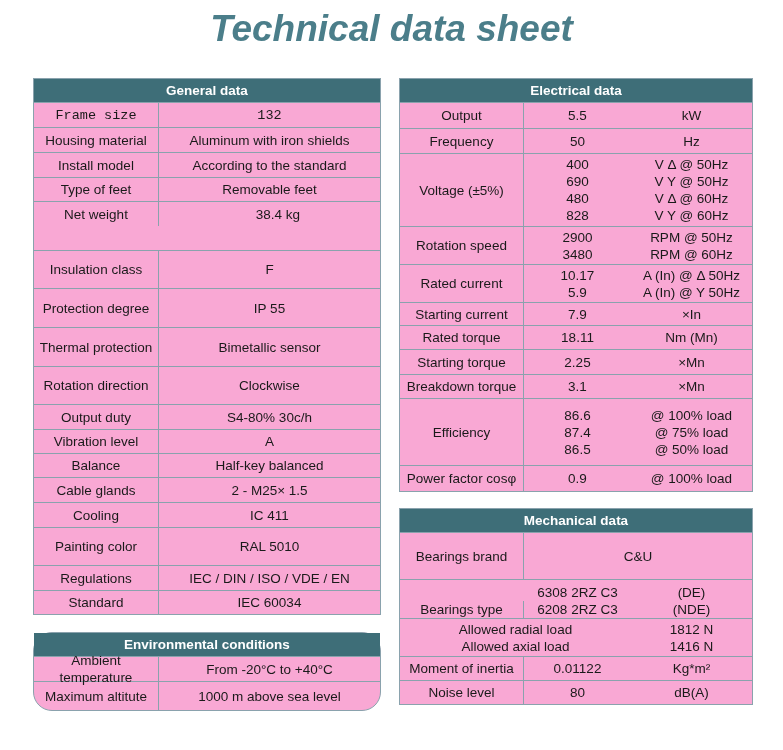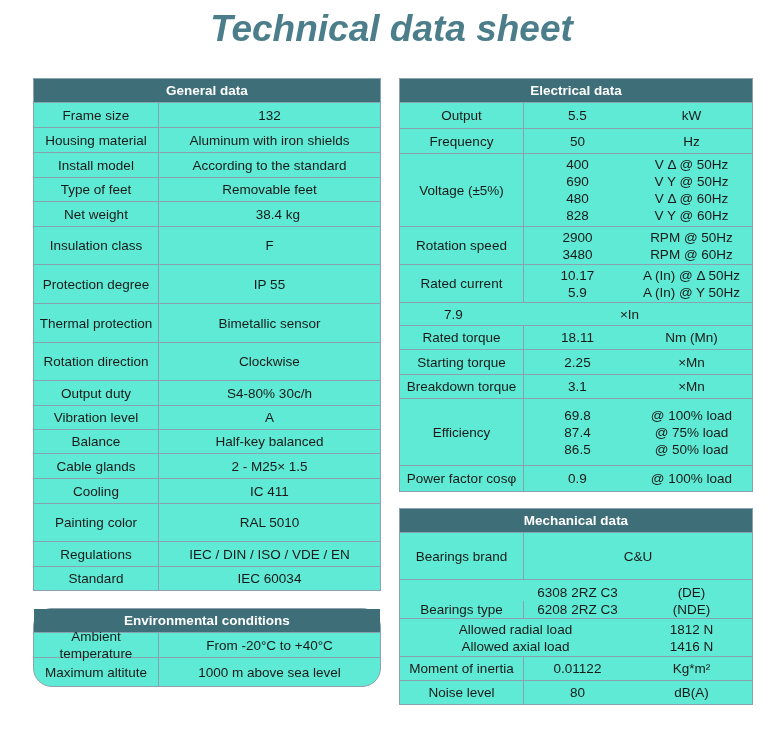--- a/index.html
+++ b/index.html
@@ -10,21 +10,21 @@
     --text:#1A1A1A;
   }
   *{box-sizing:border-box;margin:0;padding:0;}
   body{background:#fff;font-family:"Liberation Sans", sans-serif;}
   .sheet{position:relative;width:783px;height:750px;background:#fff;overflow:hidden;}
   .title{position:absolute;top:8px;left:0;width:100%;text-align:center;
          font-size:37px;font-weight:bold;font-style:italic;color:var(--title);}
   .col{position:absolute;top:78px;}
   .col.left{left:33px;width:348px;}
   .col.right{left:399px;width:354px;}
-  .table{border:1px solid var(--border);background:#5eead4;width:100%;}
+  .table{border:1px solid var(--border);background:#f9a8d4;width:100%;}
   .gap17{margin-top:17px;border-radius:19px;}
   .gap16{margin-top:16px;}
   .thead{background:var(--header-bg);color:var(--header-text);font-weight:bold;
          font-size:13.5px;height:23px;display:flex;align-items:center;justify-content:center;}
   .trow{display:flex;align-items:stretch;border-top:1px solid var(--border);}
   .cell{display:flex;flex-direction:column;justify-content:center;text-align:center;
         font-size:13.5px;color:var(--text);}
   .line{line-height:17px;}
   
   .two .c-label{width:125px;border-right:1px solid var(--border);}
@@ -39,21 +39,21 @@
 </head>
 <body>
 
 <div class="sheet">
   <div class="title">Technical data sheet</div>
 
   <div class="col left">
     <div class="table two">
       <div class="thead">General data</div>
       <div class="tbody">
-          <div class="trow" style="height: 25px;">
+          <div class="trow" style="height: 25px; font-family: Liberation Mono, monospace;">
             <div class="cell c-label">
               <div class="line">Frame size</div>
             </div>
             <div class="cell c-widevalue">
               <div class="line">132</div>
             </div>
           </div>
           <div class="trow" style="height: 25px;">
             <div class="cell c-label">
               <div class="line">Housing material</div>
@@ -79,21 +79,21 @@
             </div>
           </div>
           <div class="trow" style="height: 25px; gap: 17px;">
             <div class="cell c-label">
               <div class="line">Net weight</div>
             </div>
             <div class="cell c-widevalue">
               <div class="line">38.4 kg</div>
             </div>
           </div>
-          <div class="trow" style="height: 38px;">
+          <div class="trow" style="height: 38px; margin-top: 24px;">
             <div class="cell c-label">
               <div class="line">Insulation class</div>
             </div>
             <div class="cell c-widevalue">
               <div class="line">F</div>
             </div>
           </div>
           <div class="trow" style="height: 39px;">
             <div class="cell c-label">
               <div class="line">Protection degree</div>
@@ -270,20 +270,23 @@
             <div class="cell c-value">
               <div class="line">10.17</div>
               <div class="line">5.9</div>
             </div>
             <div class="cell c-unit">
               <div class="line">A (In) @ Δ 50Hz</div>
               <div class="line">A (In) @ Y 50Hz</div>
             </div>
           </div>
           <div class="trow" style="height: 23px;">
+            <div class="cell c-label">
+              <div class="line">Starting current</div>
+            </div>
             <div class="cell c-value">
               <div class="line">7.9</div>
             </div>
             <div class="cell c-unit">
               <div class="line">×In</div>
             </div>
           </div>
           <div class="trow" style="height: 24px;">
             <div class="cell c-label">
               <div class="line">Rated torque</div>
@@ -315,21 +318,21 @@
             </div>
             <div class="cell c-unit">
               <div class="line">×Mn</div>
             </div>
           </div>
           <div class="trow" style="height: 67px;">
             <div class="cell c-label">
               <div class="line">Efficiency</div>
             </div>
             <div class="cell c-value">
-              <div class="line">69.8</div>
+              <div class="line">86.6</div>
               <div class="line">87.4</div>
               <div class="line">86.5</div>
             </div>
             <div class="cell c-unit">
               <div class="line">@ 100% load</div>
               <div class="line">@ 75% load</div>
               <div class="line">@ 50% load</div>
             </div>
           </div>
           <div class="trow" style="height: 26px;">

